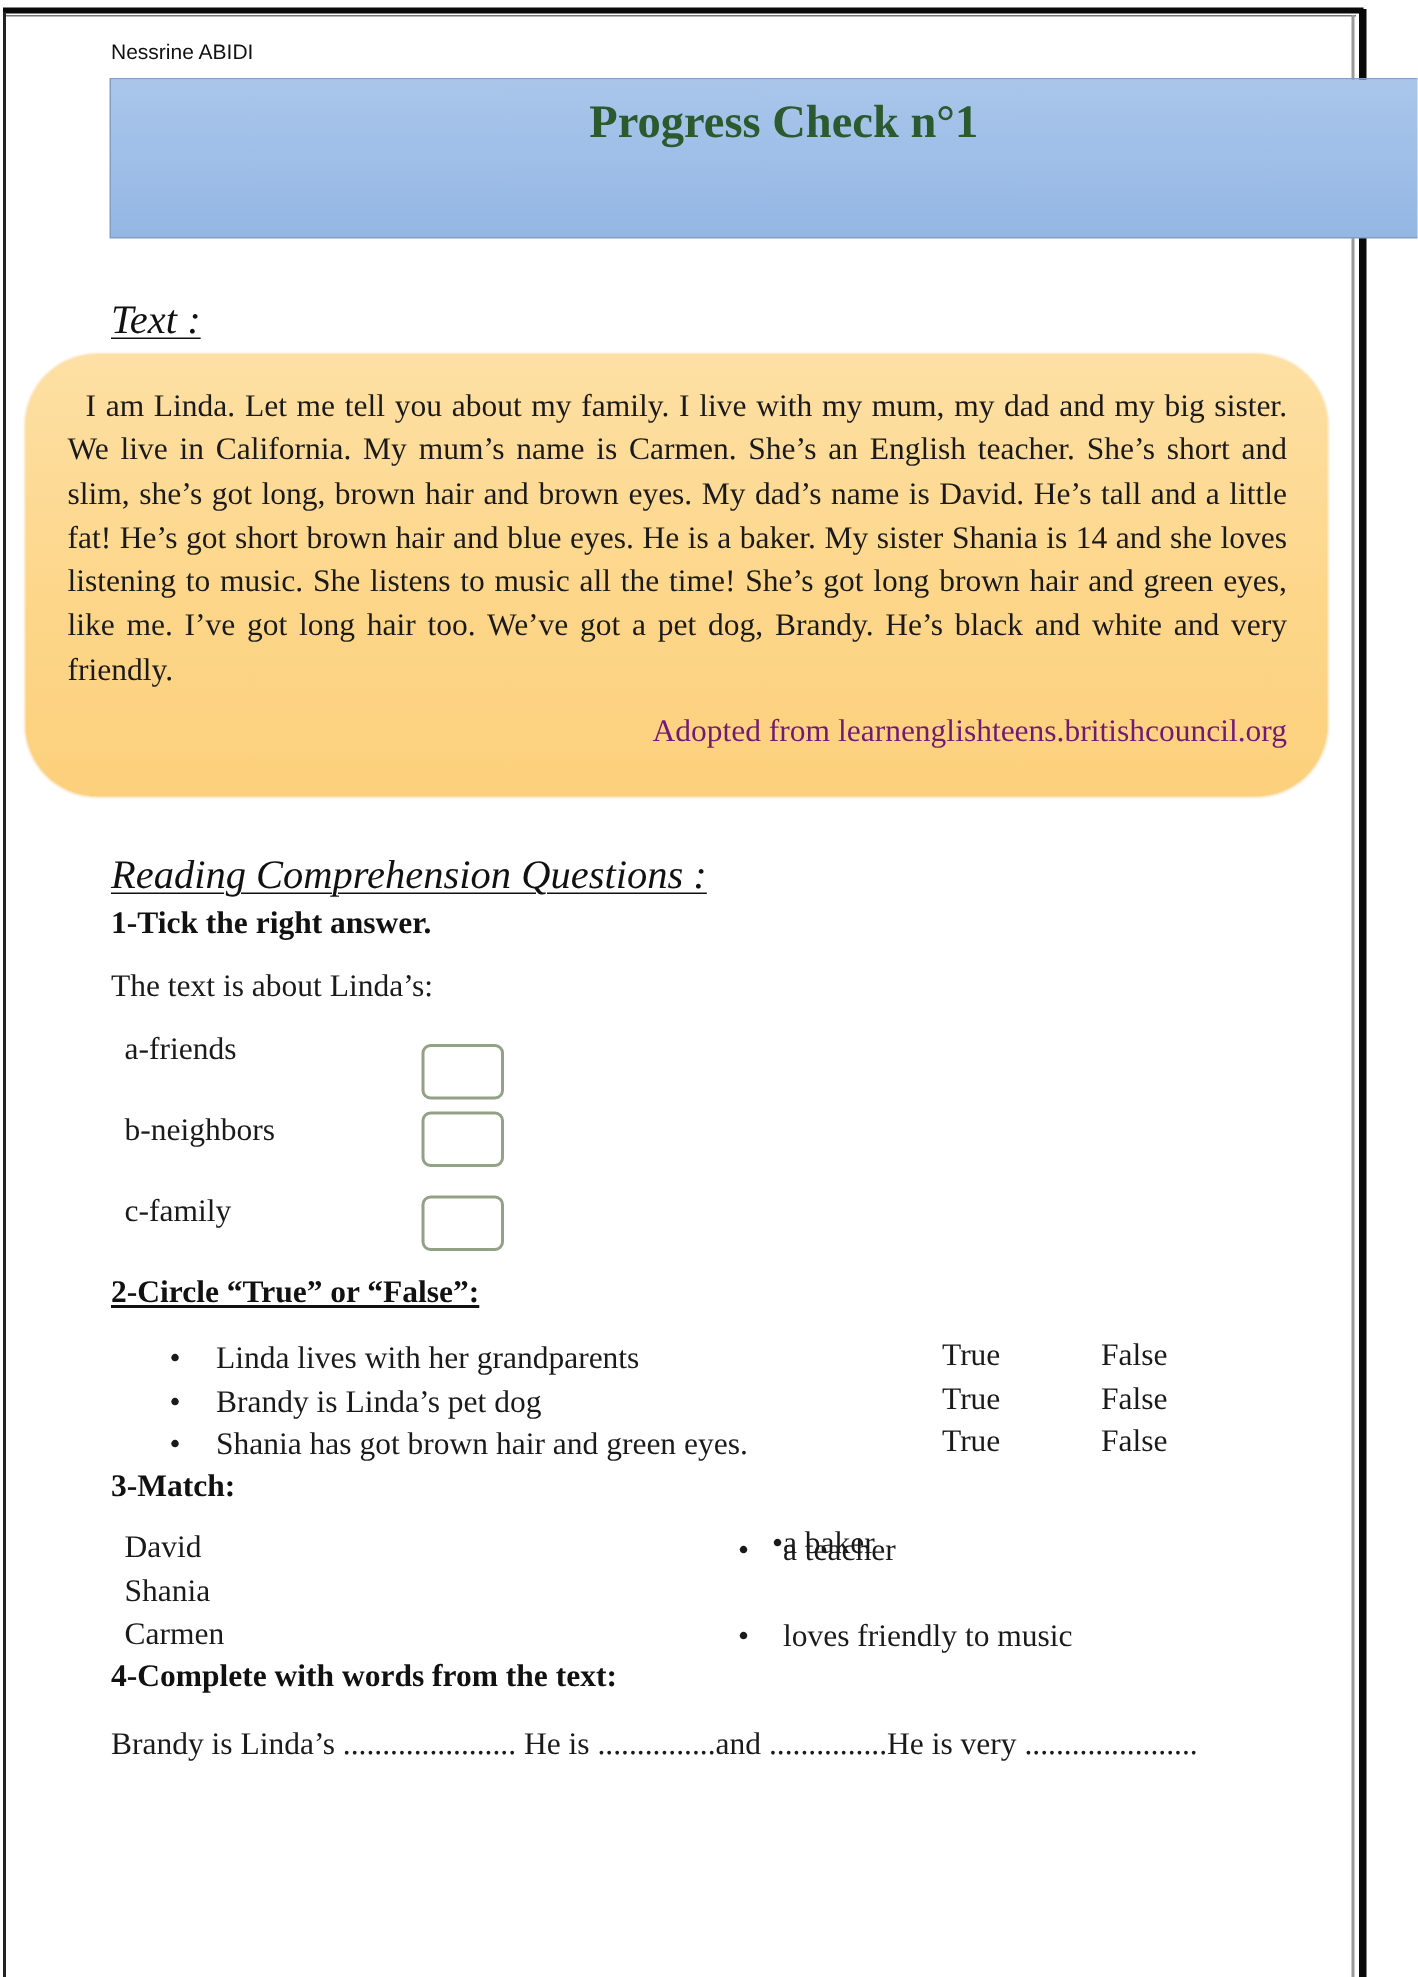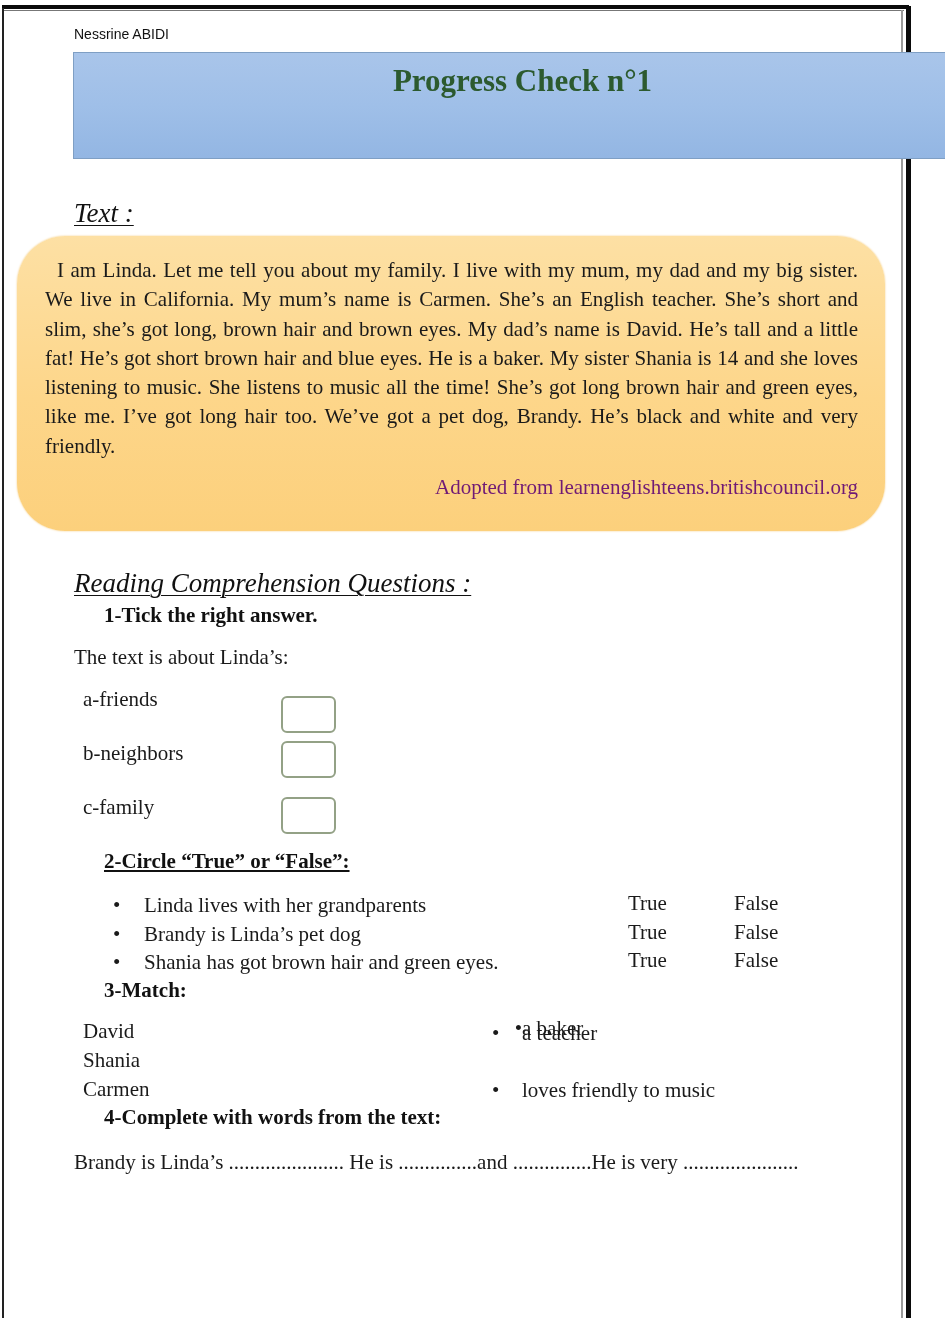--- a/index.html
+++ b/index.html
@@ -29,21 +29,21 @@
   .story-box { position: absolute; left: 17px; top: 236px; width: 868px; height: 295px;
                border-radius: 48px; box-sizing: border-box;
                background: linear-gradient(to bottom, #fde0a4 0%, #fdd68a 55%, #fcd07c 100%);
                box-shadow: 0 0 2px #f2c87a; }
   .story-text { position: absolute; left: 45px; top: 256px; width: 813px; font-size: 21px;
                 line-height: 29.3px; text-align: justify; text-indent: 12px; color: #1a1a1a; }
   .story-source { position: absolute; right: 87px; top: 475px; font-size: 21px; color: #701a75; text-align: right; }
 
   .rc-heading { left: 74px; top: 553px; font-size: 27px; margin-top: 15px; }
 
-  .bold-q { position: absolute; left: 74px; font-weight: bold; font-size: 21px; color: #111; margin-left: 30px; }
+  .bold-q { position: absolute; left: 74px; font-weight: bold; font-size: 21px; color: #111; }
   .plain { position: absolute; font-size: 21px; color: #1a1a1a; }
 
   .option-label { position: absolute; left: 83px; font-size: 21px; color: #1a1a1a; }
   .checkbox { position: absolute; left: 281px; width: 55px; height: 37px; border: 2px solid #93a186;
               border-radius: 6px; box-sizing: border-box; background: #fff; cursor: pointer; }
 
   .tf-row { position: absolute; left: 110px; width: 700px; height: 28px; font-size: 21px; }
   .tf-bullet { position: absolute; left: 3px; top: 0; }
   .tf-text { position: absolute; left: 34px; top: 0; }
   .tf-true { position: absolute; left: 518px; top: -2px; cursor: pointer; }

